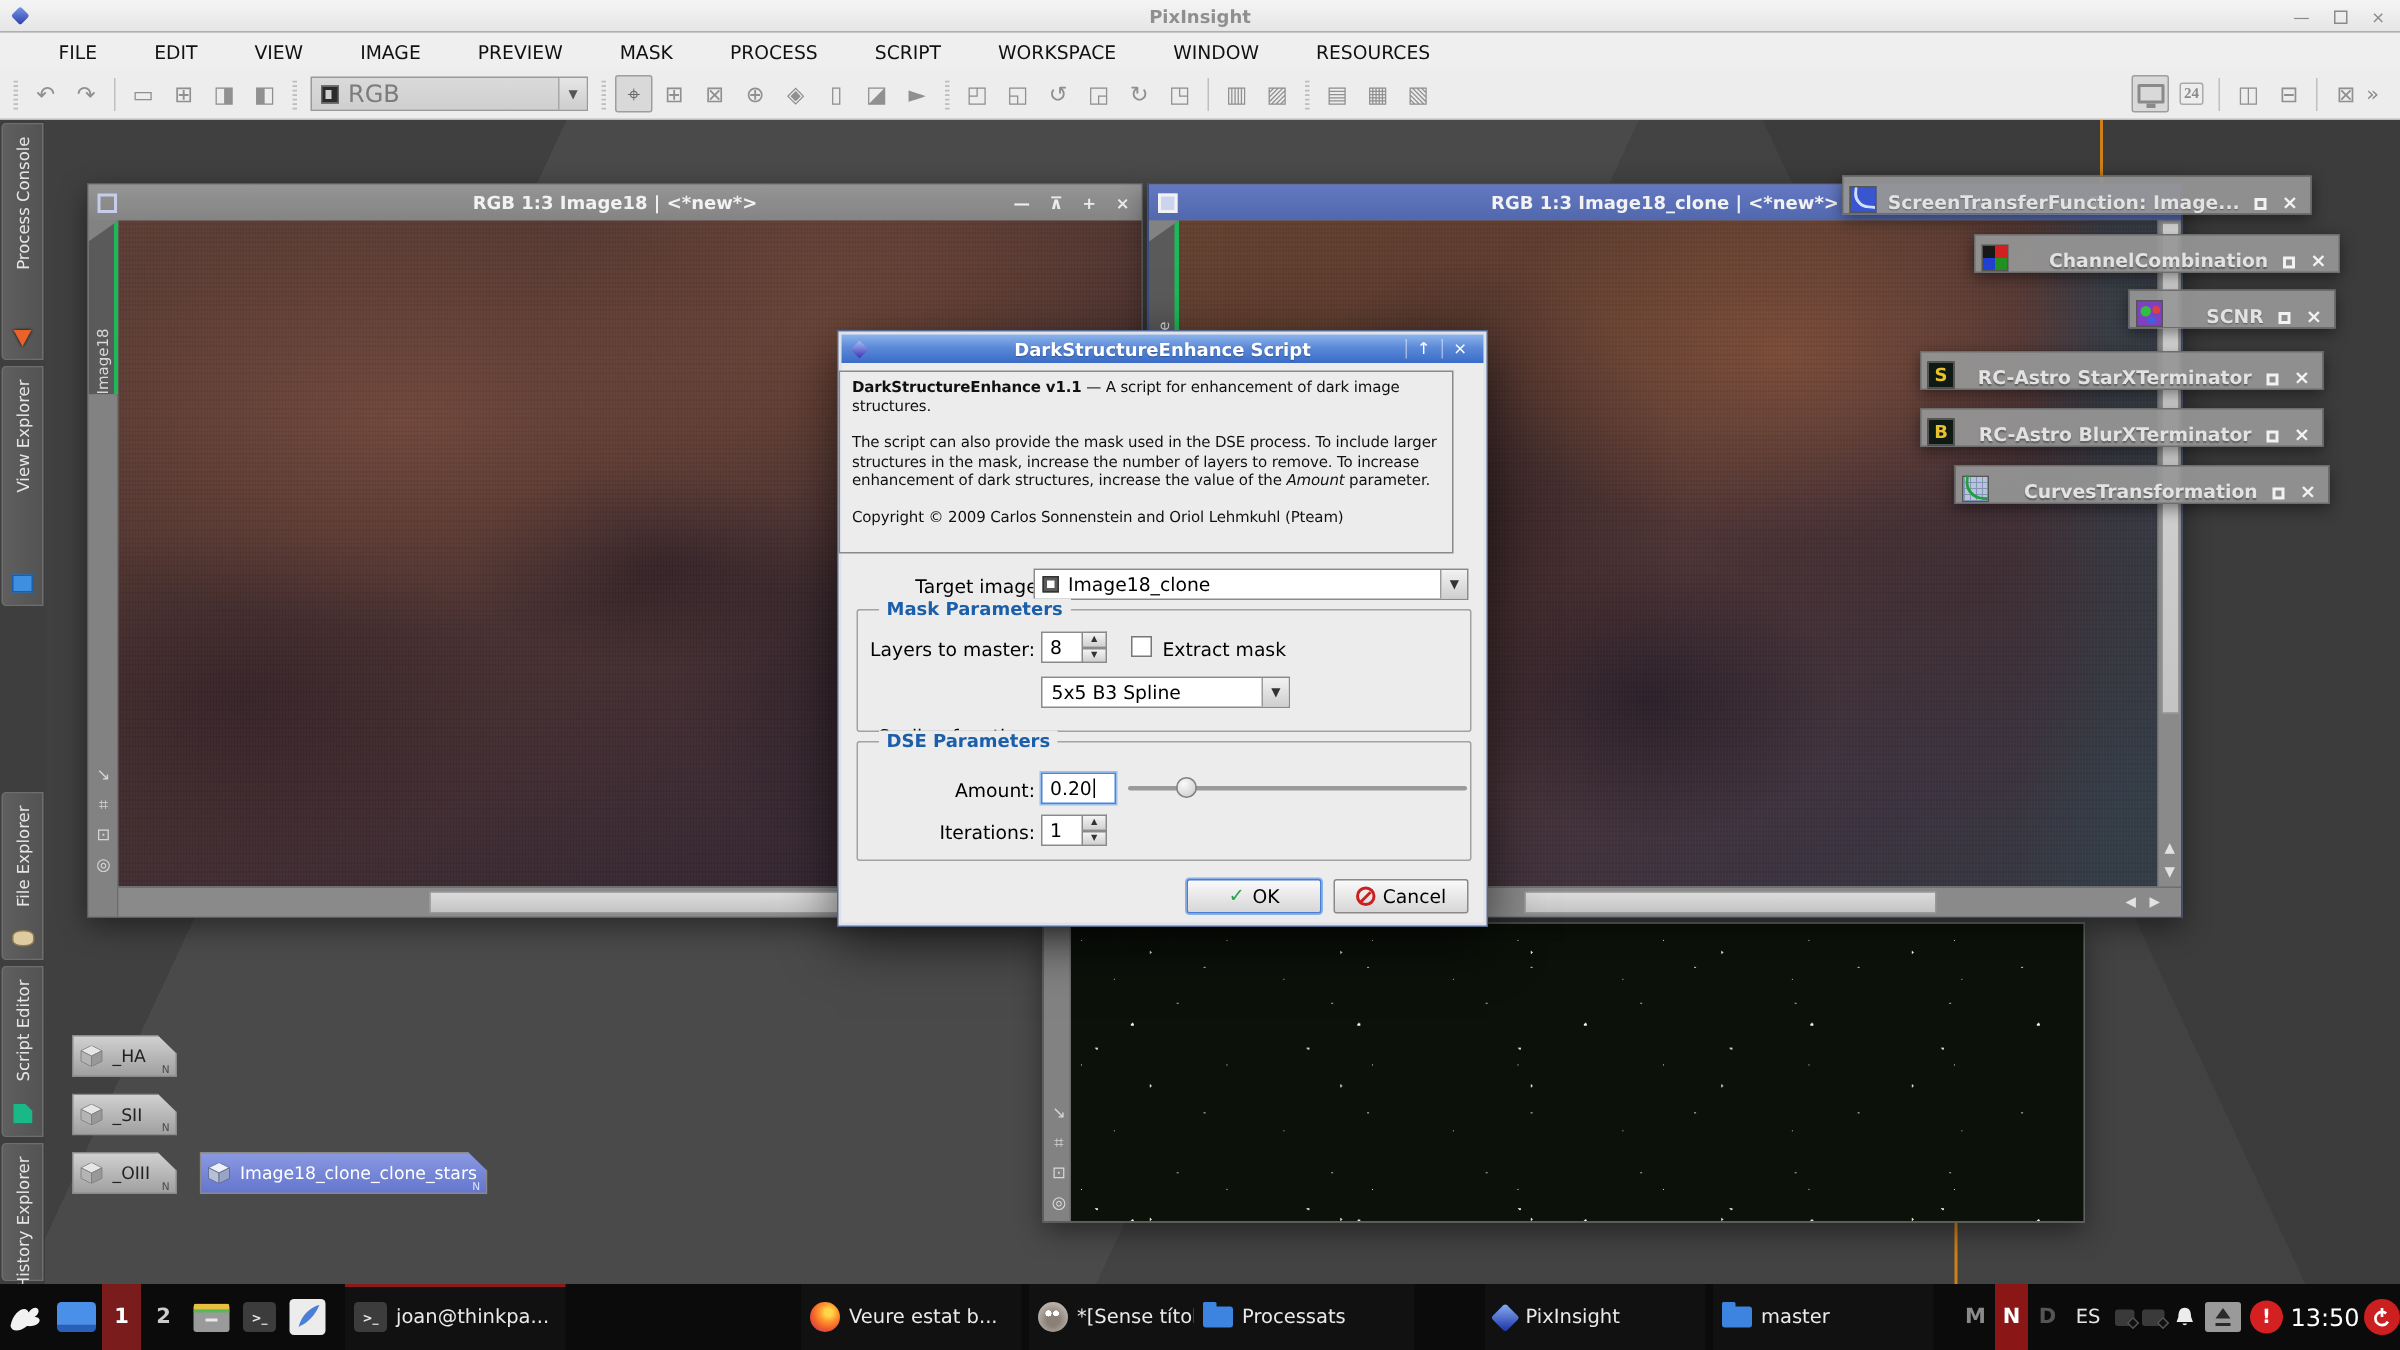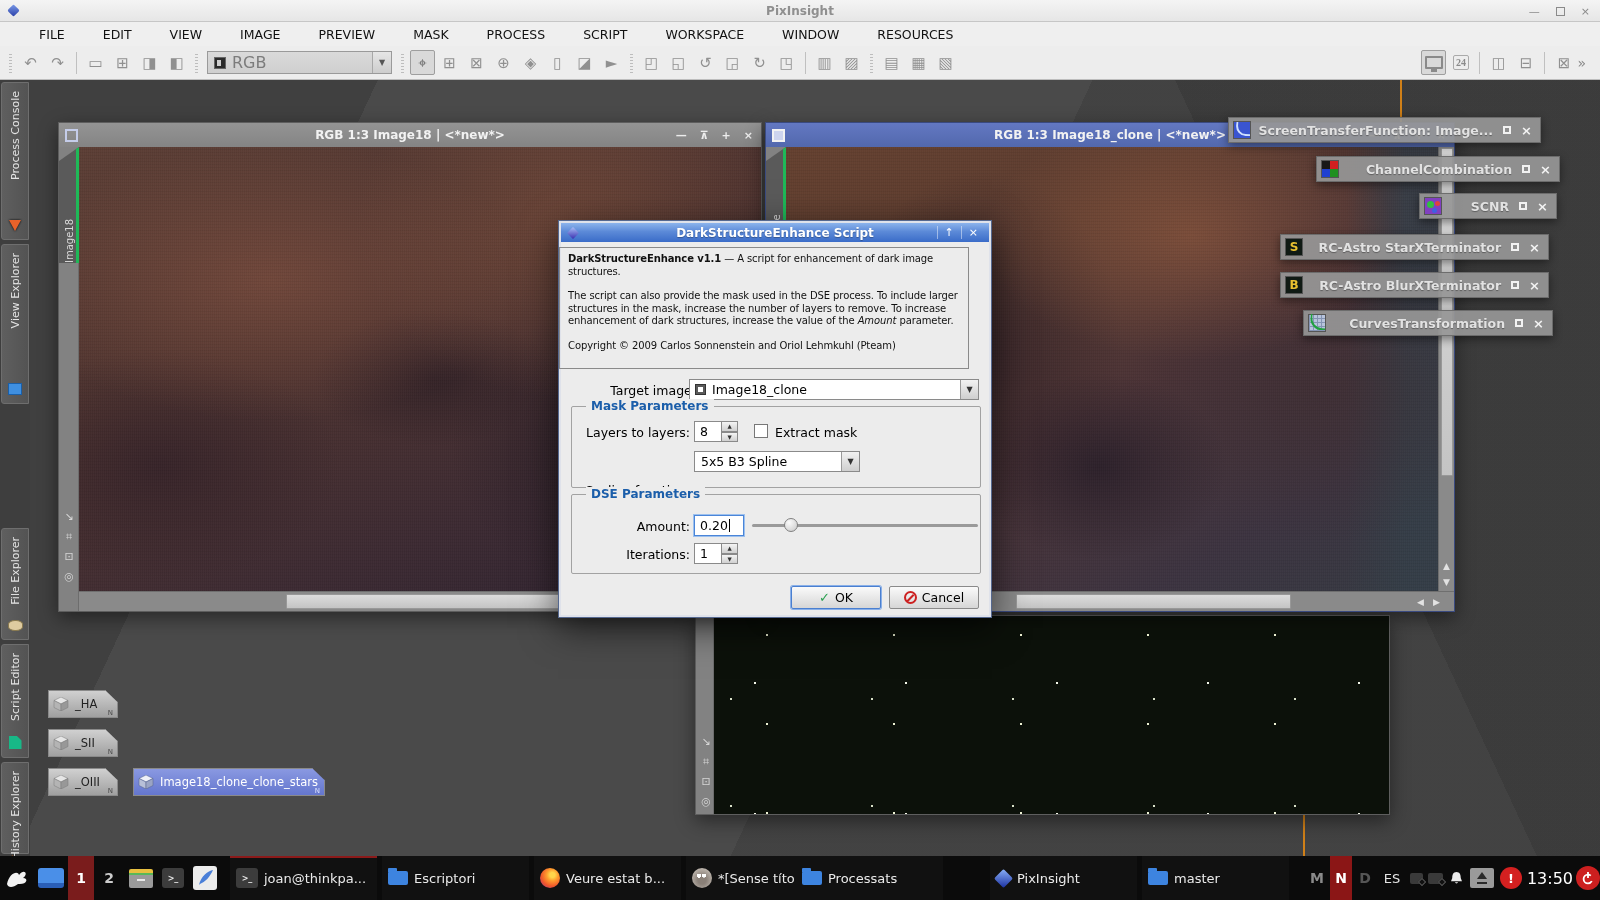--- a/index.html
+++ b/index.html
@@ -96,21 +96,21 @@
       radial-gradient(1px 1px at 7px 11px, #dce4bc 50%, transparent 51%),
       radial-gradient(1px 1px at 29px 37px, #c4cca4 50%, transparent 51%),
       radial-gradient(1.5px 1.5px at 53px 19px, #eef2d4 50%, transparent 51%),
       radial-gradient(1px 1px at 71px 53px, #b4bc94 50%, transparent 51%),
       radial-gradient(2px 2px at 41px 67px, #f4f8ea 50%, transparent 51%),
       radial-gradient(1px 1px at 89px 29px, #ccd4ac 50%, transparent 51%),
       radial-gradient(1.5px 1.5px at 17px 83px, #d8e0c8 50%, transparent 51%);
       background-size:97px 83px,113px 101px,127px 89px,103px 113px,151px 131px,109px 97px,141px 107px; }
 
   
-  .floater { position:absolute; height:26px; background:rgba(150,150,150,.93); border:1px solid rgba(104,104,104,.9); box-shadow:0 3px 10px rgba(0,0,0,.45); display:flex; align-items:center; }
+  .floater { position:absolute; height:26px; background:rgba(150,150,150,.93); border:1px solid rgba(104,104,104,.9); box-shadow:0 3px 10px rgba(0,0,0,.45); display:flex; align-items:flex-end; }
   .floater .ficon { width:18px; height:18px; margin-left:4px; border:1px solid #555; flex:none; }
   .floater .flabel { flex:1; text-align:right; font-size:12.5px; font-weight:bold; color:#e2e2e2; text-shadow:0 1px 1px rgba(0,0,0,.35); padding-right:10px; white-space:nowrap; overflow:hidden; }
   .floater .fbtns { display:flex; align-items:center; gap:10px; margin-right:8px; }
   .fsq { width:8px; height:8px; border:2px solid #f2f2f2; }
   .fx { color:#f2f2f2; font-size:13px; font-weight:bold; line-height:1; }
   .fi-stf { background:#3a55d0; position:relative; overflow:hidden; }
   .fi-stf:after { content:""; position:absolute; left:2px; bottom:2px; width:16px; height:16px; border-left:2px solid #cfe0ff; border-bottom:2px solid #cfe0ff; border-radius:0 0 0 10px; transform:rotate(3deg); }
   .fi-cc { background:conic-gradient(#d02020 0 90deg,#209020 90deg 180deg,#2040d0 180deg 270deg,#181818 270deg 360deg); }
   .fi-scnr { background:#8040c0; position:relative; }
   .fi-scnr:after { content:""; position:absolute; left:2px; top:3px; width:7px; height:7px; border-radius:50%; background:#30c040; box-shadow:7px -1px 0 -1px #e04040, 4px 6px 0 -1px #4060e0; }
@@ -497,21 +497,21 @@
 
       <span class="dlg-label" style="left:20px;top:162px;width:117px;">Target image:</span>
       <div class="combo" style="left:130px;top:158px;width:290px;">
         <span class="chip"></span>
         <span class="ctext">Image18_clone</span>
         <span class="dd">▼</span>
       </div>
 
       <div class="group" style="top:185px;height:82px;">
         <span class="gtitle">Mask Parameters</span>
-        <span class="dlg-label" style="left:8px;top:18px;width:110px;">Layers to layers:</span>
+        <span class="dlg-label" style="left:8px;top:18px;width:110px;">Layers to master:</span>
         <div class="spin" style="left:122px;top:14px;">
           <span class="sedit">8</span>
           <span class="sbtns">
             <span class="sbtn">▲</span>
             <span class="sbtn">▼</span>
           </span>
         </div>
         <span class="checkbox" style="left:182px;top:17px;"></span>
         <span class="dlg-label" style="left:203px;top:18px;text-align:left;">Extract mask</span>
         <span class="dlg-label" style="left:8px;top:48px;width:110px;margin-top:28px;">Scaling function:</span>
@@ -573,24 +573,20 @@
       </div>
     <div class="tk launch" style="left:190px;">
       <span class="l-feather"><svg width="24" height="24" viewBox="0 0 24 24">
             <path d="M6 19 C8 10 15 5 20 4 C17 11 12 16 7 18 Z" fill="#4a7fd8"></path>
           </svg></span>
     </div>
 
     <div class="tk tk-btn active-win" style="left:230px;">
       <span class="mini-term">&gt;_</span>
       <span class="tlabel">joan@thinkpa...</span>
-    </div>
-    <div class="tk tk-btn" style="left:382px;">
-      <span class="mini-folder"></span>
-      <span class="tlabel">Escriptori</span>
     </div>
     <div class="tk tk-btn" style="left:534px;">
       <span class="mini-ff"></span>
       <span class="tlabel">Veure estat b...</span>
     </div>
     <div class="tk tk-btn" style="left:686px;">
       <span class="mini-gimp"></span>
       <span class="tlabel">*[Sense títol]-...</span>
     </div>
     <div class="tk tk-btn" style="left:796px;">

